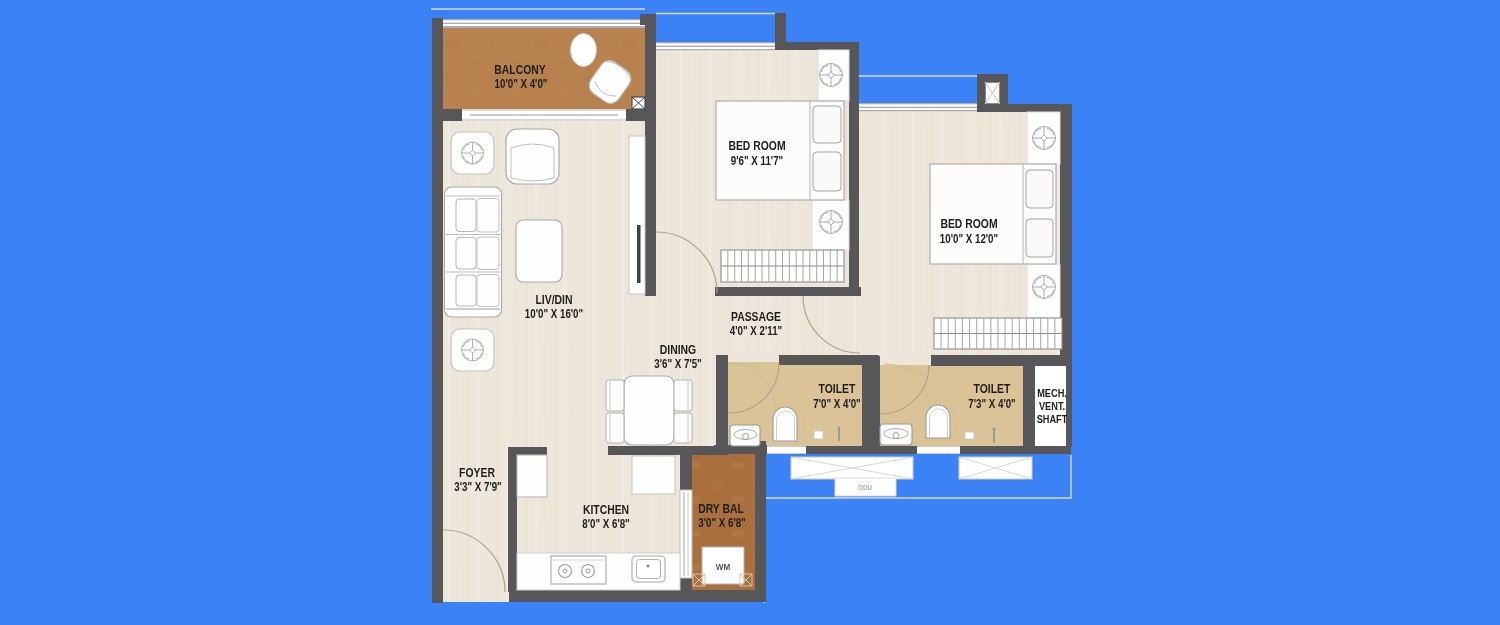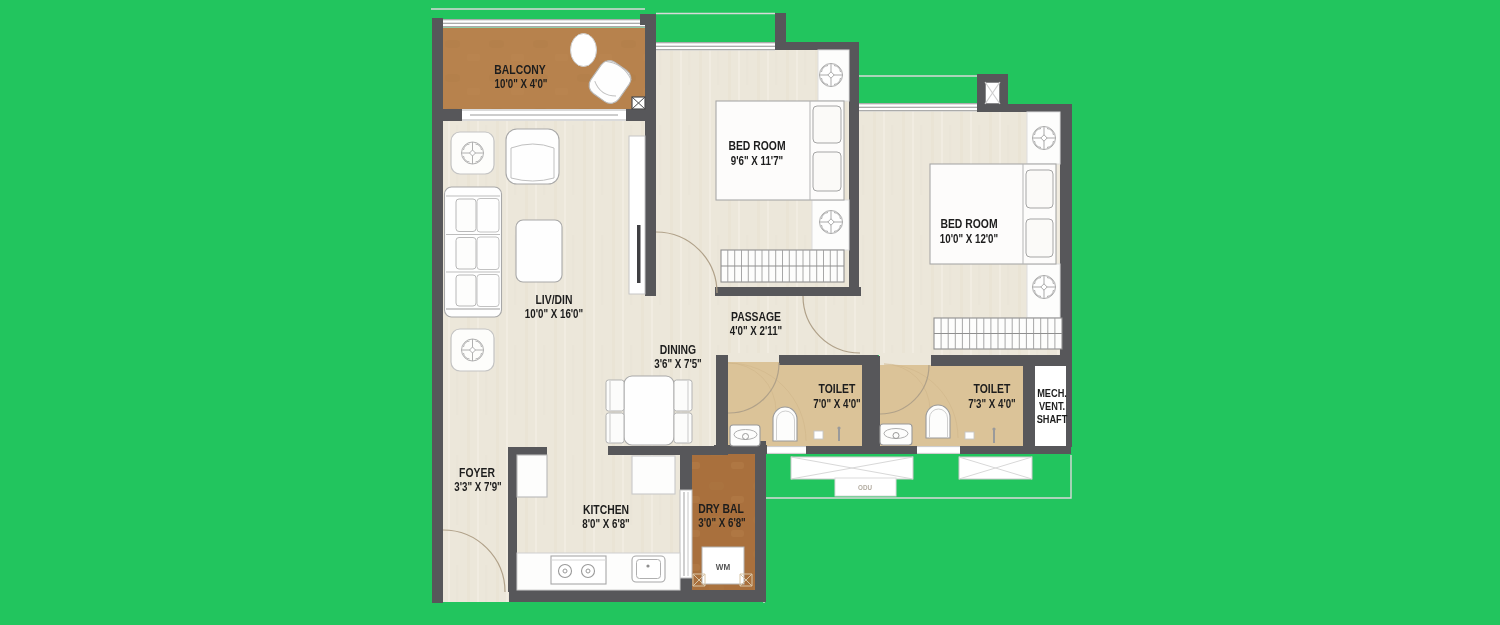--- a/index.html
+++ b/index.html
@@ -1,15 +1,15 @@
 <!DOCTYPE html>
 <html><head><meta charset="utf-8"><title>Floorplan</title>
 <style>
 html,body{margin:0;padding:0;background:#ffffff;}
-#plan{position:relative;width:1500px;height:625px;background:#22c55e;font-family:"Liberation Sans",sans-serif;}
+#plan{position:relative;width:1500px;height:625px;background:#3b82f6;font-family:"Liberation Sans",sans-serif;}
 </style></head>
 <body>
 
 <div id="plan">
 <svg width="1500" height="625" viewBox="0 0 1500 625" xmlns="http://www.w3.org/2000/svg">
 <defs>
 <pattern id="marble" width="29" height="110" patternUnits="userSpaceOnUse">
 <rect width="29" height="110" fill="none"></rect>
 <rect x="3" y="0" width="3" height="110" fill="#e2dbc9" opacity="0.25"></rect>
 <rect x="13" y="0" width="2" height="110" fill="#f7f3ea" opacity="0.4"></rect>

